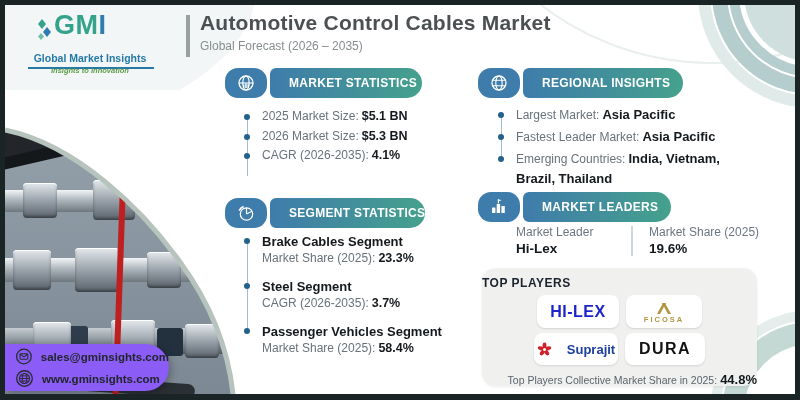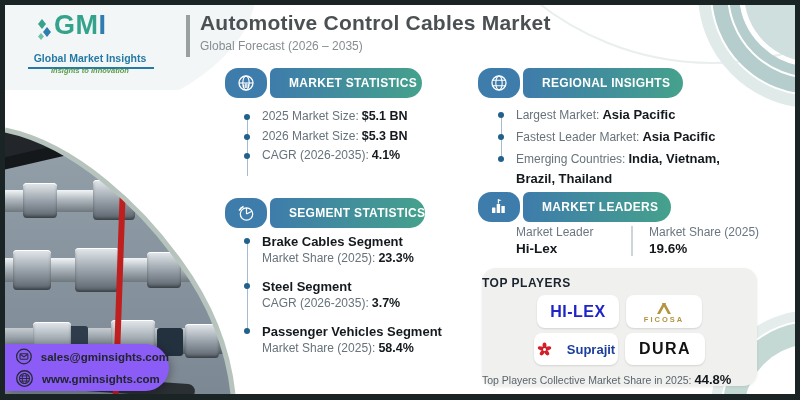--- a/index.html
+++ b/index.html
@@ -75,21 +75,21 @@
   .tp-card{background:#fff;border-radius:8px;box-shadow:0 1px 2px rgba(0,0,0,.12);display:flex;align-items:center;justify-content:center;height:33px;box-sizing:border-box}
   #card-hilex{width:82px;font-size:16px;font-weight:900;color:#1d24c8;letter-spacing:.5px}
   #card-ficosa{width:76px;flex-direction:column;padding-top:3px}
   .ficosa-txt{font-size:7.5px;font-weight:700;letter-spacing:2px;color:#b3953f;margin-top:1px}
   #card-unominda{width:80px;flex-direction:column;padding-top:2px}
   .um-row{display:flex;align-items:center;margin-top:1px}
   .chip-uno{background:#1a6ab2;color:#fff;font-size:8px;font-weight:800;padding:1.5px 5px;border-radius:6px 0 0 6px}
   .chip-minda{border:1.2px solid #1a6ab2;color:#1a6ab2;font-size:8px;font-weight:800;padding:.5px 4px;border-radius:2px;margin-left:2px;background:#fff}
   #card-suprajit{width:84px;height:32px;gap:15px;font-size:13px;font-weight:800;color:#1c3e9c}
   #card-dura{width:80px;height:32px;font-size:16px;font-weight:900;color:#121212;letter-spacing:1.5px}
-  .tp-caption{text-align:left;margin-top:7px;font-size:10.5px;color:#5a646c;white-space:nowrap}
+  .tp-caption{text-align:right;margin-top:7px;font-size:10.5px;color:#5a646c;white-space:nowrap}
   .tp-caption .v{font-size:13px}
   
   #contact{position:absolute;left:5px;top:344px;width:164px;height:47px;background:#8b5cf6;border-radius:0 24px 24px 0;z-index:20;
            box-shadow:2px 2px 8px rgba(0,0,0,.28);display:flex;flex-direction:column;justify-content:center;gap:3px;padding-left:10px;box-sizing:border-box}
   .c-row{display:flex;align-items:center;gap:8px;font-size:11.5px;font-weight:700;color:#20262c;cursor:pointer}
   
   #photo{position:absolute;left:5px;top:90px;width:240px;height:304px;overflow:hidden;z-index:5;
          background:linear-gradient(180deg,#97a3ad,#7c8893)}
   #photo .el{position:absolute}
   .hose{background:#22262a;border-radius:16px}

